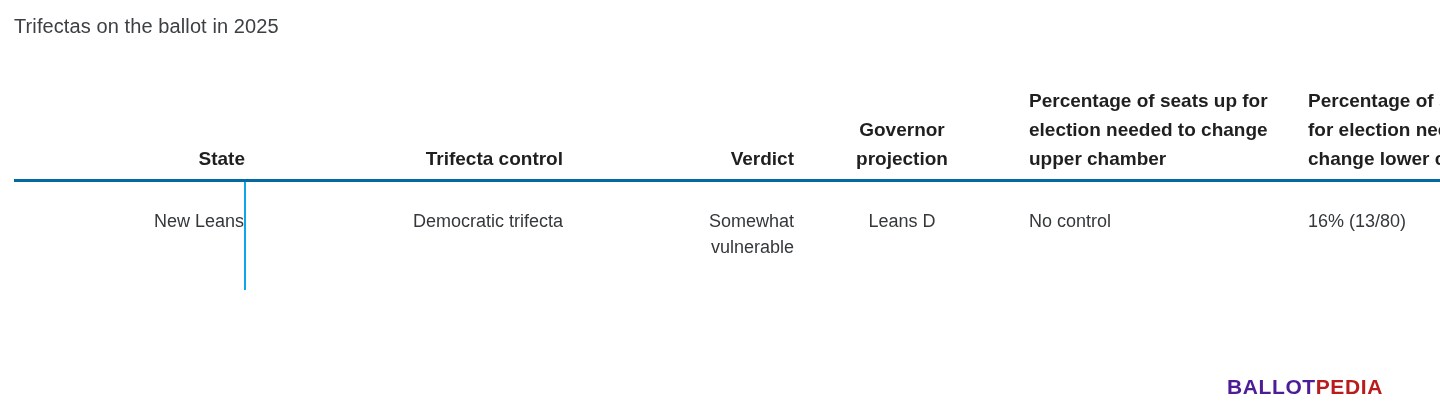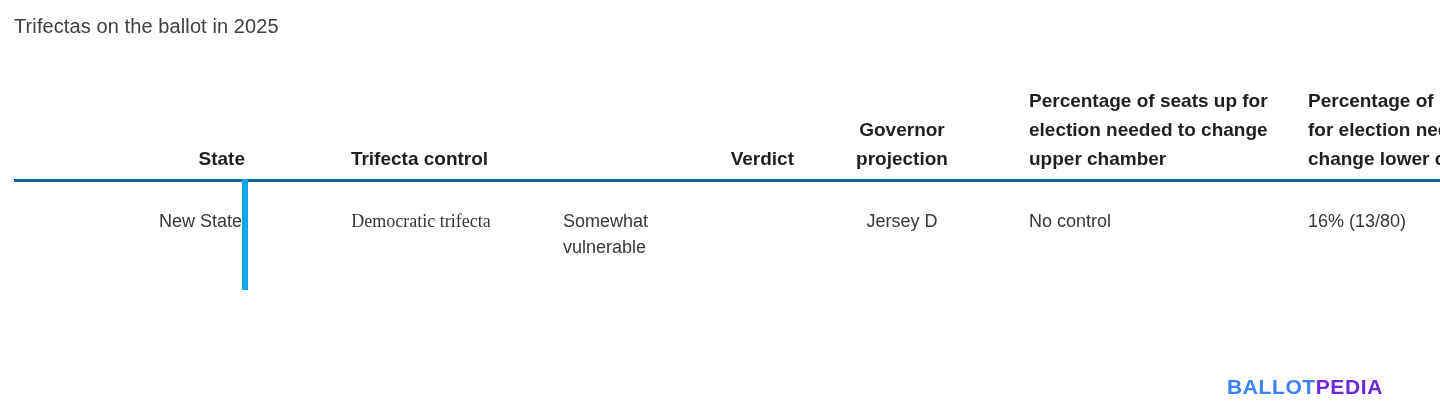--- a/index.html
+++ b/index.html
@@ -53,51 +53,50 @@
     font-size: 18px;
     font-weight: 400;
     color: #35383b;
     line-height: 26px;
     padding: 26px 0 30px 0;
     vertical-align: top;
   }
 
   
   .col-state       { width: 217px; text-align: right;   padding-left: 14px !important; }
-  .col-trifecta    { width: 287px; text-align: center;   padding-left: 31px !important; }
+  .col-trifecta    { width: 287px; text-align: right;   padding-left: 31px !important; }
   .col-verdict     { width: 213px; text-align: right;   padding-left: 18px !important; }
   .col-governor    { width: 216px; text-align: center; }
   .col-upper       { width: 260px; text-align: left;   padding-left: 19px !important; }
   .col-lower       { width: 213px; text-align: left;   padding-left: 19px !important; }
 
   
-  td.col-verdict { text-align: left; padding-left: 0 !important; }
+  td.col-verdict { text-align: right; padding-left: 0 !important; }
   
   th.col-governor { text-align: center; }
 
   
   td.col-trifecta {
-    border-left: 6px solid #0ea5e9;
-    font-family: Liberation Serif, serif;
+    border-left: 2px solid #0ea5e9;
   }
 
   .wrap-hdr { display: block; }
 
   
   #ballotpedia-logo {
     position: absolute;
     left: 1227px;
     top: 375px;
     font-size: 21px;
     font-weight: 700;
     letter-spacing: 0.6px;
     white-space: nowrap;
   }
-  #ballotpedia-logo .logo-ballot { color: #3b82f6; }
-  #ballotpedia-logo .logo-pedia  { color: #6d28d9; }
+  #ballotpedia-logo .logo-ballot { color: #4c1d95; }
+  #ballotpedia-logo .logo-pedia  { color: #b91c1c; }
 </style>
 </head>
 <body>
 
 <div id="page-title">Trifectas on the ballot in 2025</div>
 
 <table id="trifecta-table">
   <thead>
     <tr>
       <th class="col-state">State</th>
@@ -106,27 +105,27 @@
       <th class="col-governor">
         <span class="wrap-hdr">Governor</span>
         <span class="wrap-hdr">projection</span>
       </th>
       <th class="col-upper">Percentage of seats up for election needed to change upper chamber</th>
       <th class="col-lower">Percentage of seats up for election needed to change lower chamber</th>
     </tr>
   </thead>
   <tbody>
     <tr>
-      <td class="col-state">New State</td>
+      <td class="col-state">New Leans</td>
       <td class="col-trifecta">Democratic trifecta</td>
       <td class="col-verdict">
         <span class="wrap-hdr">Somewhat</span>
         <span class="wrap-hdr">vulnerable</span>
       </td>
-      <td class="col-governor">Jersey D</td>
+      <td class="col-governor">Leans D</td>
       <td class="col-upper">No control</td>
       <td class="col-lower">16% (13/80)</td>
     </tr>
   </tbody>
 </table>
 
 <div id="ballotpedia-logo">
   <span class="logo-ballot">BALLOT</span><span class="logo-pedia">PEDIA</span>
 </div>
 

